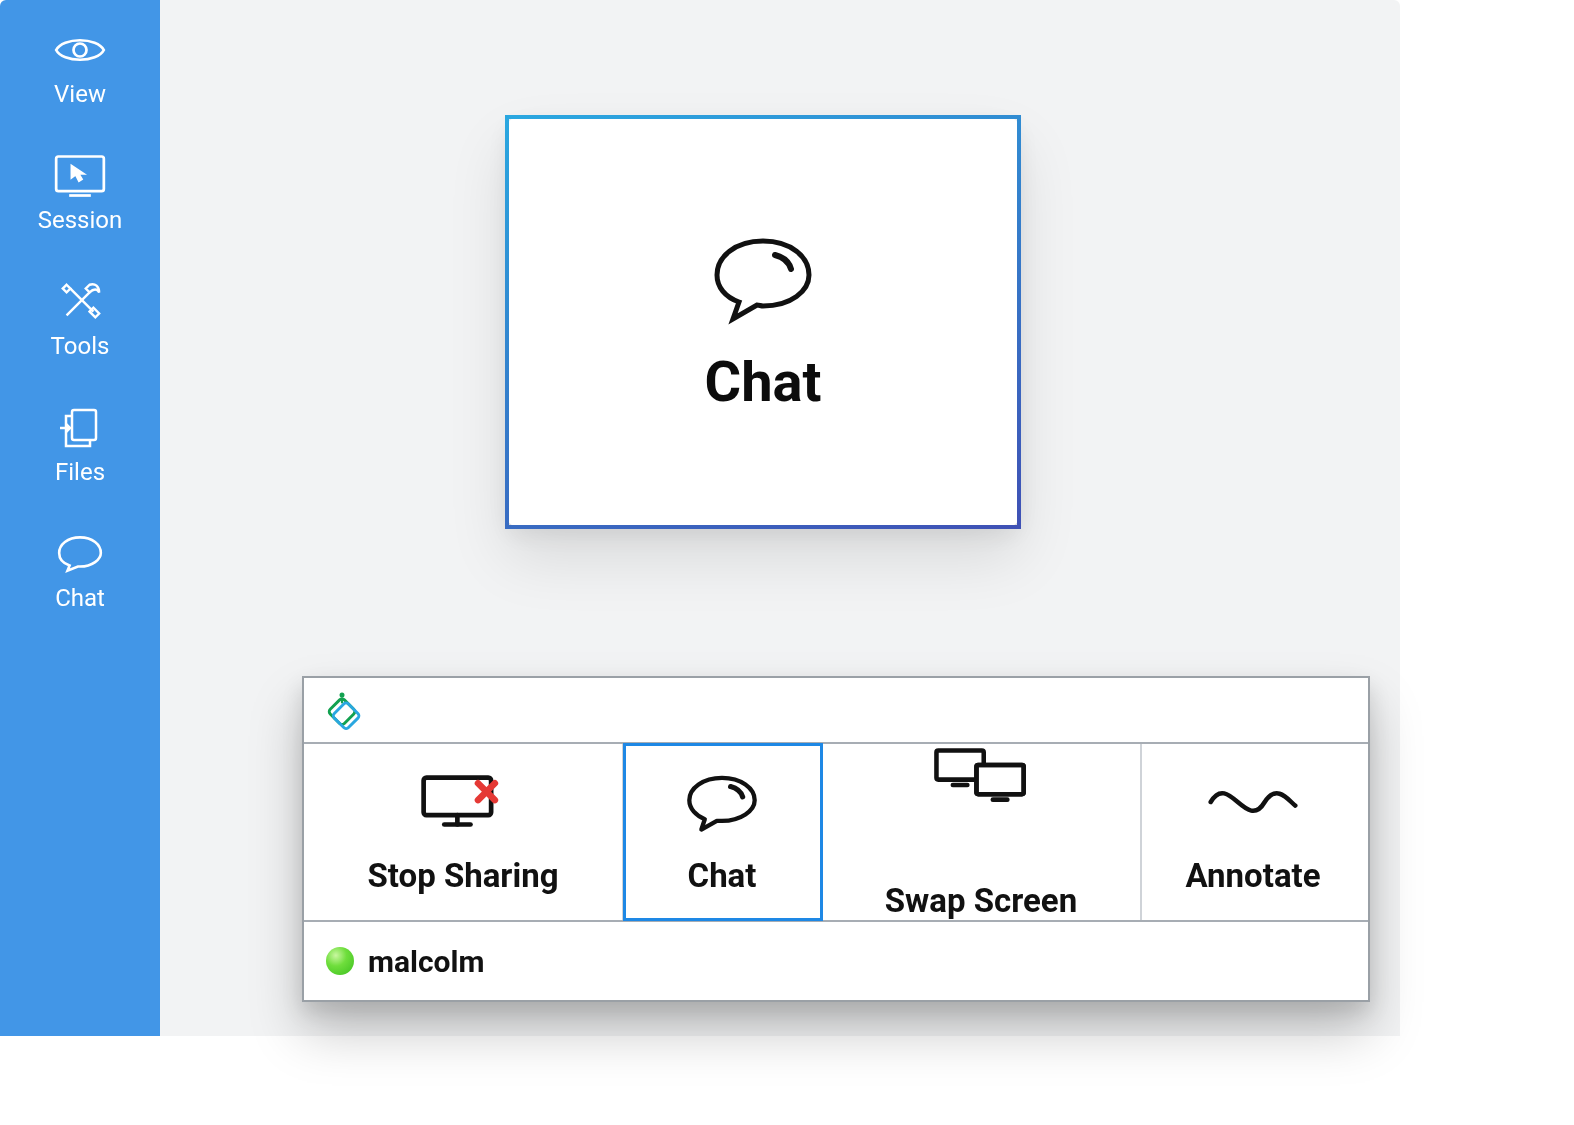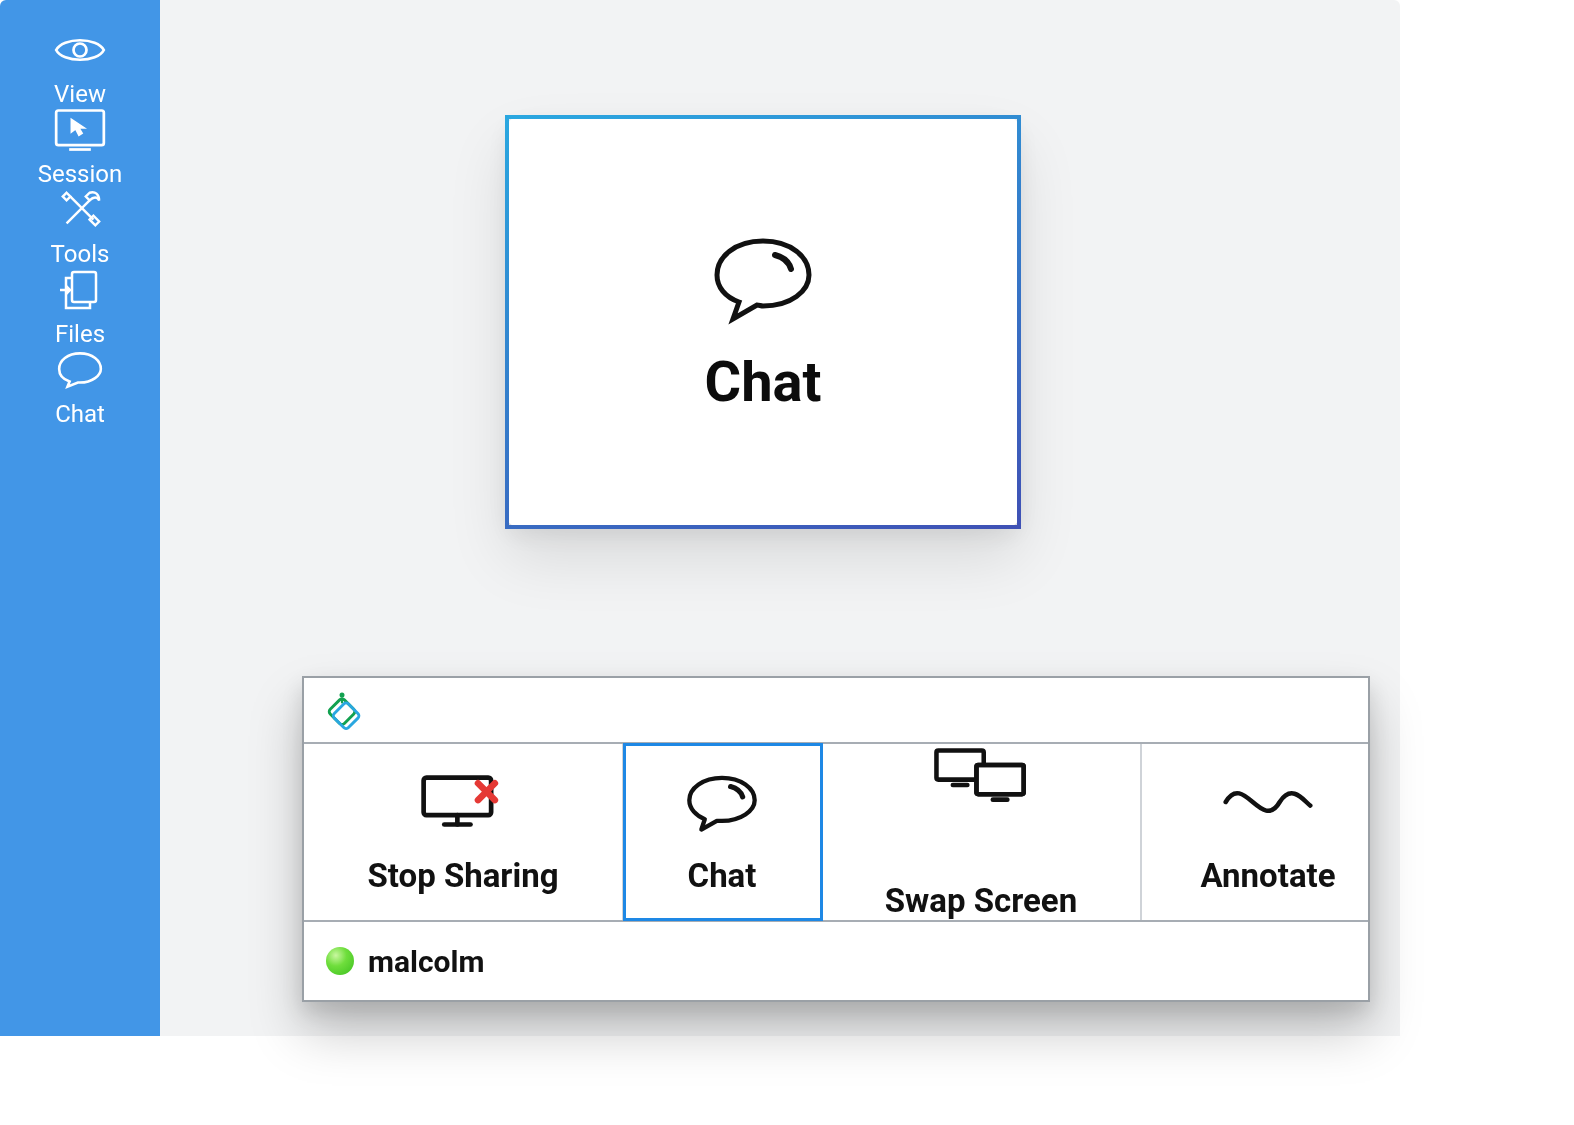--- a/index.html
+++ b/index.html
@@ -18,20 +18,21 @@
     position: absolute;
     left: 0;
     top: 0;
     width: 160px;
     height: 1036px;
     background: #4296e7;
     display: flex;
     flex-direction: column;
     align-items: center;
     padding-top: 28px;
+    gap: 46px;
     border-top-left-radius: 6px;
   }
   .sidebar-item {
     display: flex;
     flex-direction: column;
     align-items: center;
     color: #ffffff;
     cursor: pointer;
     gap: 8px;
   }
@@ -135,21 +136,21 @@
   .toolbar-btn {
     flex: 0 0 auto;
     display: flex;
     flex-direction: column;
     align-items: center;
     justify-content: center;
     gap: 22px;
     cursor: pointer;
     border-right: 2px solid #cfd3d8;
   }
-  .toolbar-btn:last-child { border-right: 0; margin-left: 15px; }
+  .toolbar-btn:last-child { border-right: 0; }
   .toolbar-btn.w1 { width: 320px; }
   .toolbar-btn.w2 { width: 198px; }
   .toolbar-btn.w3 { width: 320px; justify-content: space-between; }
   .toolbar-btn.w4 { width: 222px; }
   .toolbar-btn.active {
     outline: 3px solid #1e88e5;
     outline-offset: -2px;
   }
   .toolbar-btn .icon {
     height: 64px;

